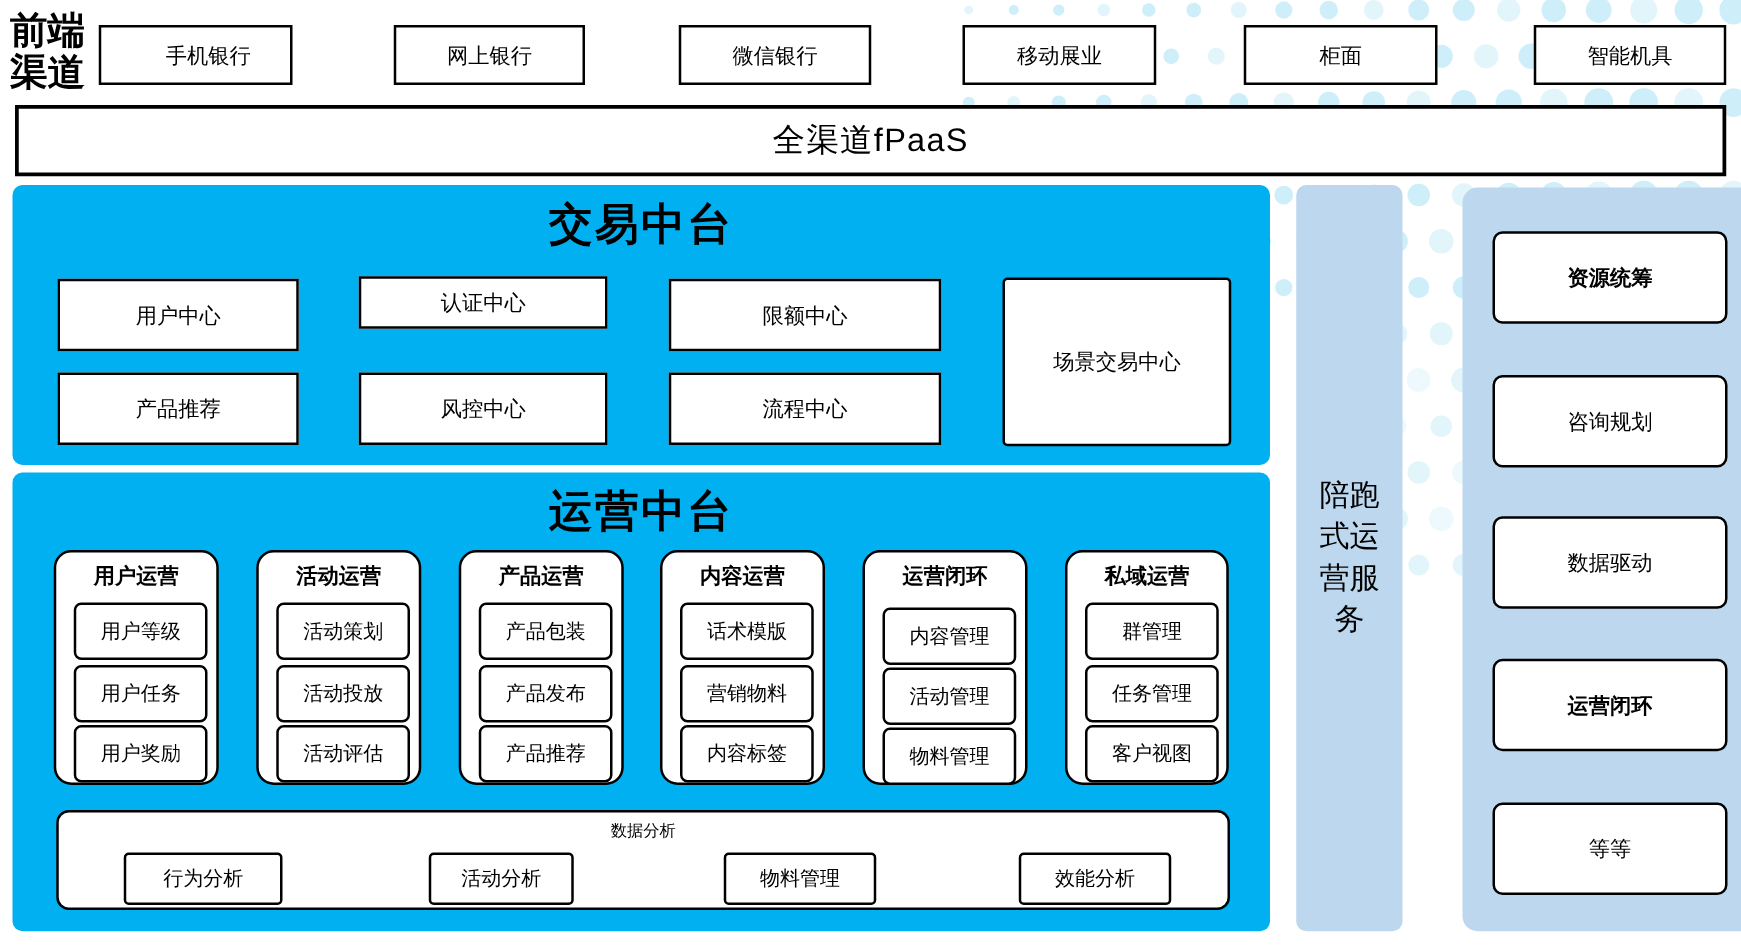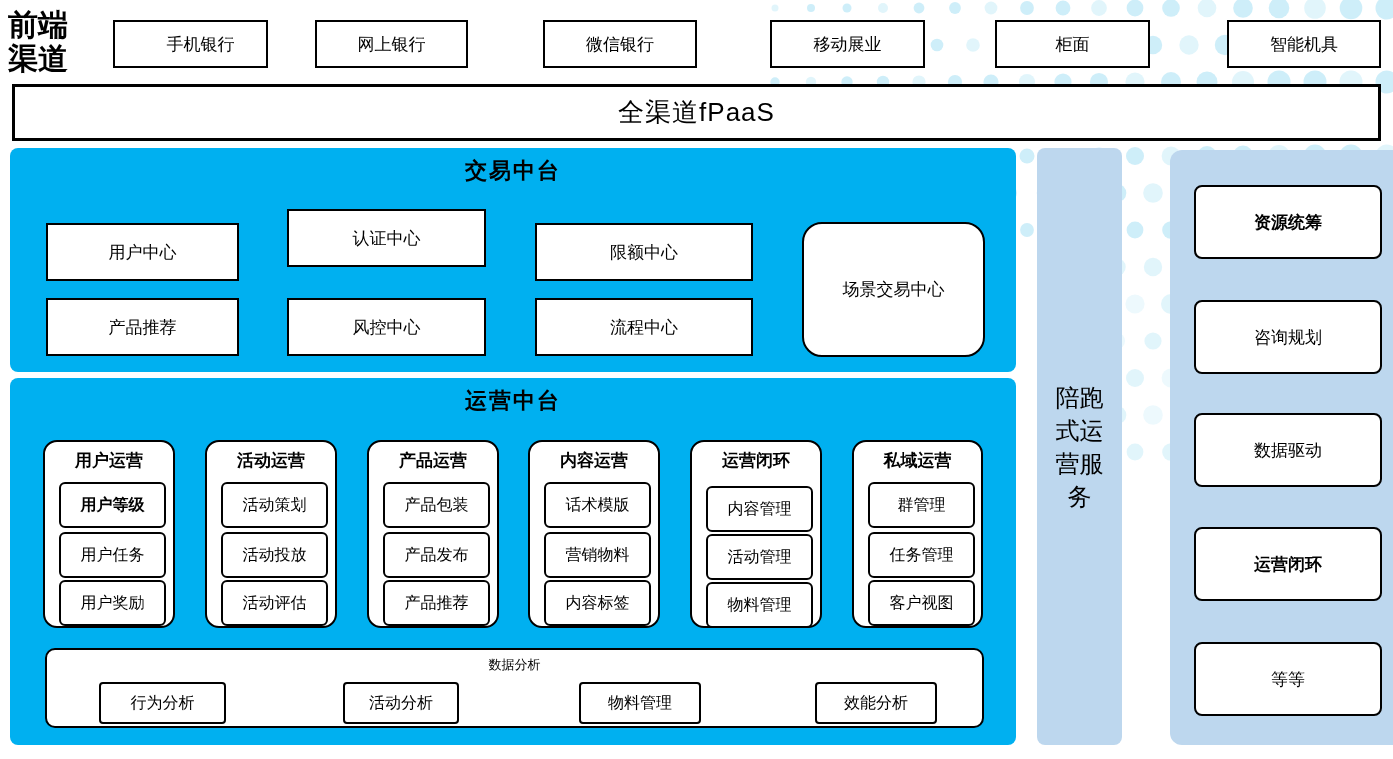--- a/index.html
+++ b/index.html
@@ -4,43 +4,43 @@
 <style>
   html,body{margin:0;padding:0;background:#fff;}
   body{font-family:"Liberation Sans",sans-serif;color:#000;}
   #canvas{position:relative;width:1393px;height:759px;background:#fff;overflow:hidden;}
   #dots{position:absolute;left:0;top:0;z-index:0;}
   .box{position:absolute;box-sizing:border-box;background:#fff;border:2px solid #000;
        display:flex;align-items:center;justify-content:center;text-align:center;
        font-size:17px;font-weight:500;z-index:3;}
   .panel{position:absolute;box-sizing:border-box;border-radius:8px;z-index:1;}
   .panel-title{position:absolute;left:0;right:0;top:8px;text-align:center;
-       font-size:22px;font-weight:700;letter-spacing:2px;z-index:2;}
+       font-size:35px;font-weight:700;letter-spacing:2px;z-index:2;}
   .front-label{position:absolute;left:8px;top:8px;width:64px;
        font-family:"Liberation Serif",serif;font-weight:700;font-size:30px;line-height:34px;z-index:2;}
   .fpaas{border-width:3px;font-size:26px;font-weight:400;letter-spacing:1px;}
-  .tallbox{border-radius:20px;}
+  .tallbox{border-radius:4px;}
   .opscol{position:absolute;box-sizing:border-box;background:#fff;border:2px solid #000;
        border-radius:14px;z-index:3;}
   .opscol .colhead{position:absolute;left:0;right:0;top:7px;text-align:center;
        font-size:17px;font-weight:600;}
   .opscol .item{position:absolute;left:14px;width:103px;height:42px;background:#fff;
        border:2px solid #000;border-radius:6px;display:flex;align-items:center;
        justify-content:center;font-size:16px;font-weight:500;}
   .analysis{position:absolute;box-sizing:border-box;background:#fff;border:2px solid #000;
        border-radius:10px;z-index:3;}
   .analysis .anhead{position:absolute;left:0;right:0;top:6px;text-align:center;
        font-size:13px;font-weight:500;}
   .analysis .item{position:absolute;height:38px;background:#fff;border:2px solid #000;
        border-radius:4px;display:flex;align-items:center;justify-content:center;
        font-size:16px;font-weight:500;}
   .sidebar{position:absolute;box-sizing:border-box;border-radius:8px;z-index:2;
        display:flex;align-items:center;justify-content:center;}
   .sidebar span{display:block;width:52px;text-align:center;font-size:24px;
-       line-height:33px;font-weight:500;word-break:break-all;}
+       line-height:33px;font-weight:500;word-break:break-all;font-family:Liberation Serif, serif;}
   .rightpanel{position:absolute;box-sizing:border-box;border-radius:12px;z-index:2;margin-left:22px;}
   .rightpanel .rbox{position:absolute;left:24px;width:184px;height:70px;background:#fff;
        border:2.5px solid #000;border-radius:8px;display:flex;align-items:center;
        justify-content:center;font-size:17px;font-weight:500;}
   .rightpanel .rbox.bold{font-weight:800;}
 </style>
 </head>
 <body>
 
 <div id="canvas">
@@ -214,47 +214,47 @@
       <circle cx="1207" cy="452" r="9.3" fill="#def4fb" opacity="0.55"></circle>
       <circle cx="1243" cy="452" r="9.8" fill="#c9ecf8" opacity="0.55"></circle>
       <circle cx="1279" cy="452" r="10.3" fill="#c9ecf8" opacity="0.55"></circle>
       <circle cx="1315" cy="452" r="10.8" fill="#def4fb" opacity="0.55"></circle>
       <circle cx="1351" cy="452" r="11.3" fill="#c9ecf8" opacity="0.55"></circle>
       <circle cx="1387" cy="452" r="11.5" fill="#c9ecf8" opacity="0.55"></circle>
     </svg>
 
   <div class="front-label">前端渠道</div>
 
-  <div class="box" style="left:113px;top:20px;width:155px;height:48px;padding-left:20px;">手机银行</div>
+  <div class="box" style="left:79px;top:20px;width:155px;height:48px;padding-left:20px;">手机银行</div>
   <div class="box" style="left:315px;top:20px;width:153px;height:48px;">网上银行</div>
   <div class="box" style="left:543px;top:20px;width:154px;height:48px;">微信银行</div>
   <div class="box" style="left:770px;top:20px;width:155px;height:48px;">移动展业</div>
   <div class="box" style="left:995px;top:20px;width:155px;height:48px;text-align:right;">柜面</div>
   <div class="box" style="left:1227px;top:20px;width:154px;height:48px;">智能机具</div>
 
   <div class="box fpaas" style="left:12px;top:84px;width:1369px;height:57px;">全渠道fPaaS</div>
 
   <div class="panel" style="left:10px;top:148px;width:1006px;height:224px;background:#00b0f0;">
     <div class="panel-title">交易中台</div>
   </div>
   <div class="box" style="left:46px;top:223px;width:193px;height:58px;">用户中心</div>
-  <div class="box" style="left:287px;top:209px;width:199px;height:58px;">认证中心</div>
+  <div class="box" style="left:287px;top:221px;width:199px;height:42px;">认证中心</div>
   <div class="box" style="left:535px;top:223px;width:218px;height:58px;">限额中心</div>
   <div class="box" style="left:46px;top:298px;width:193px;height:58px;">产品推荐</div>
   <div class="box" style="left:287px;top:298px;width:199px;height:58px;">风控中心</div>
   <div class="box" style="left:535px;top:298px;width:218px;height:58px;">流程中心</div>
   <div class="box tallbox" style="left:802px;top:222px;width:183px;height:135px;">场景交易中心</div>
 
   <div class="panel" style="left:10px;top:378px;width:1006px;height:367px;background:#00b0f0;">
     <div class="panel-title">运营中台</div>
   </div>
 
   <div class="opscol" style="left:43px;top:440px;width:132px;height:188px;">
     <div class="colhead">用户运营</div>
-    <div class="item" style="top:40px;font-weight:bold;">用户等级</div>
+    <div class="item" style="top:40px;">用户等级</div>
     <div class="item" style="top:90px;">用户任务</div>
     <div class="item" style="top:138px;">用户奖励</div>
   </div>
   <div class="opscol" style="left:205px;top:440px;width:132px;height:188px;">
     <div class="colhead">活动运营</div>
     <div class="item" style="top:40px;">活动策划</div>
     <div class="item" style="top:90px;">活动投放</div>
     <div class="item" style="top:138px;">活动评估</div>
   </div>
   <div class="opscol" style="left:367px;top:440px;width:132px;height:188px;">

